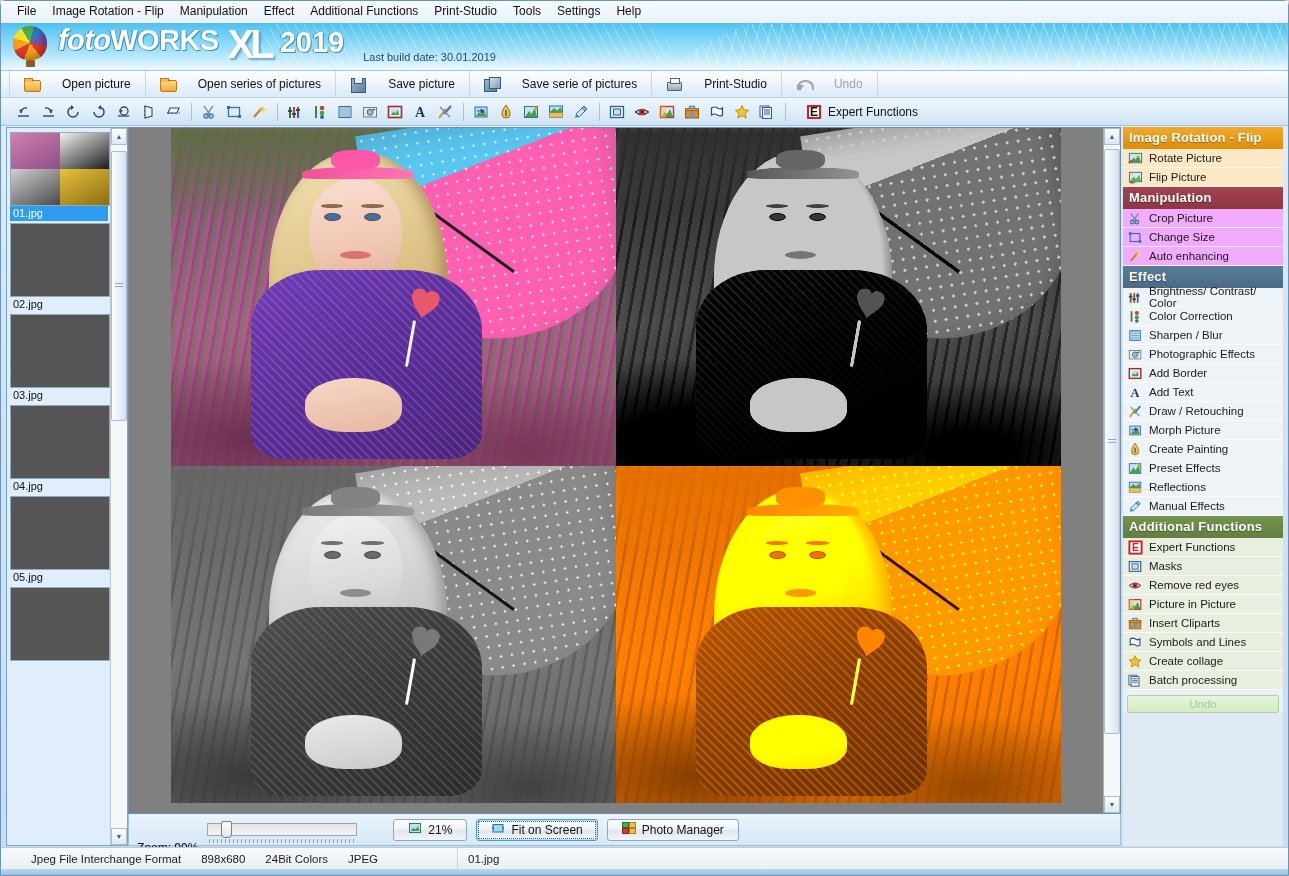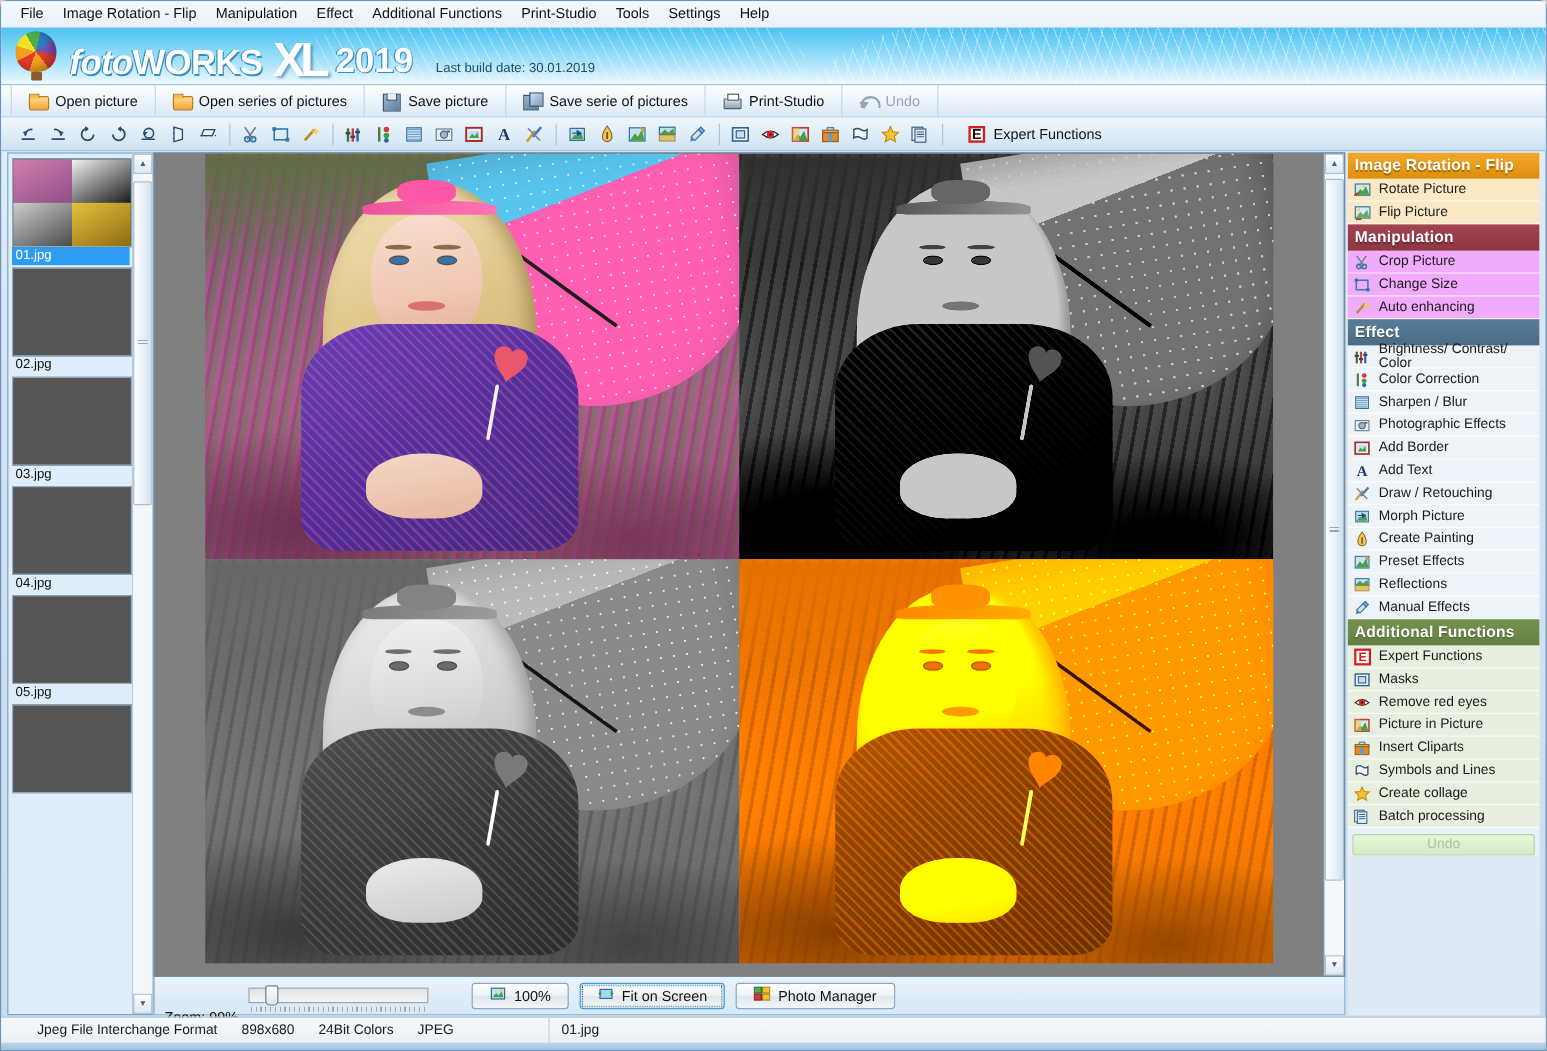--- a/index.html
+++ b/index.html
@@ -87,21 +87,21 @@
     border-radius: 50%;
     transform: rotate(-4deg);
   }
   #banner .swirl2 {
     position: absolute; top:-30px; left:250px; width: 420px; height: 120px;
     background: repeating-linear-gradient(62deg, rgba(255,255,255,.30) 0 1px, transparent 1px 8px);
     border-radius: 50%;
   }
   #banner .logo-wrap {
     position: absolute; left: 10px; top: 3px;
-    display: flex; align-items: flex-end; gap: 7px; z-index: 3;
+    display: flex; align-items: flex-start; gap: 7px; z-index: 3;
   }
   .balloon { width: 40px; height: 42px; position: relative; }
   .balloon .env {
     position: absolute; top: 0; left: 2px; width: 34px; height: 34px;
     border-radius: 50% 50% 46% 46%;
     background:
       conic-gradient(from 200deg,
         #e23a2e 0 12%, #f4a21e 12% 24%, #f5e02a 24% 36%,
         #4cae4c 36% 48%, #2f79c4 48% 60%, #7b4ea8 60% 72%,
         #e23a2e 72% 84%, #f4a21e 84% 100%);
@@ -124,21 +124,21 @@
     padding-bottom: 5px; }
 
   
   #bigbar {
     height: 27px; flex: 0 0 27px;
     display: flex; align-items: stretch;
     background: linear-gradient(180deg,#ffffff 0%,#eaf3fc 55%,#dbeaf8 100%);
     border-bottom: 1px solid #b9d3e8;
   }
   .bigbtn {
-    display: flex; align-items: center; gap: 6px;
+    display: flex; align-items: center; gap: 22px;
     padding: 0 14px; cursor: default; white-space: nowrap;
     border-right: 1px solid #c3d9ec;
     font-size: 12px; color: #111;
   }
   .bigbtn:first-child { border-left: 1px solid #c3d9ec; margin-left: 8px; }
   .bigbtn.disabled { color: #9aa4ac; }
   .bigbtn .lbl { }
 
   
   .ic { width: 16px; height: 15px; position: relative; flex: 0 0 16px; display:inline-block; }
@@ -909,21 +909,21 @@
         </span>
         <span style="width:18px"></span>
         <span class="zbtn">
           <span>
             <svg width="14" height="12" viewBox="0 0 14 12">
                 <rect x="1.5" y="1.5" width="11" height="9" fill="#bfe3f5" stroke="#2f6f9c"></rect>
                 <path d="M2.5 9 L5.5 5.5 L7.5 7.5 L10 4 L11.5 9 Z" fill="#4c9f45"></path>
                 <circle cx="9.5" cy="3.6" r="1.1" fill="#f2d24b"></circle>
               </svg>
           </span>
-          <span>100%</span>
+          <span>21%</span>
         </span>
         <span class="zbtn focus">
           <span>
             <svg width="14" height="12" viewBox="0 0 14 12">
                 <rect x="2" y="2.5" width="10" height="7.5" fill="#9fd8f2" stroke="#2f6f9c"></rect>
                 <path d="M0.5 6 L3 4 L3 8 Z" fill="#3f8e3f"></path>
                 <path d="M13.5 6 L11 4 L11 8 Z" fill="#3f8e3f"></path>
               </svg>
           </span>
           <span>Fit on Screen</span>

